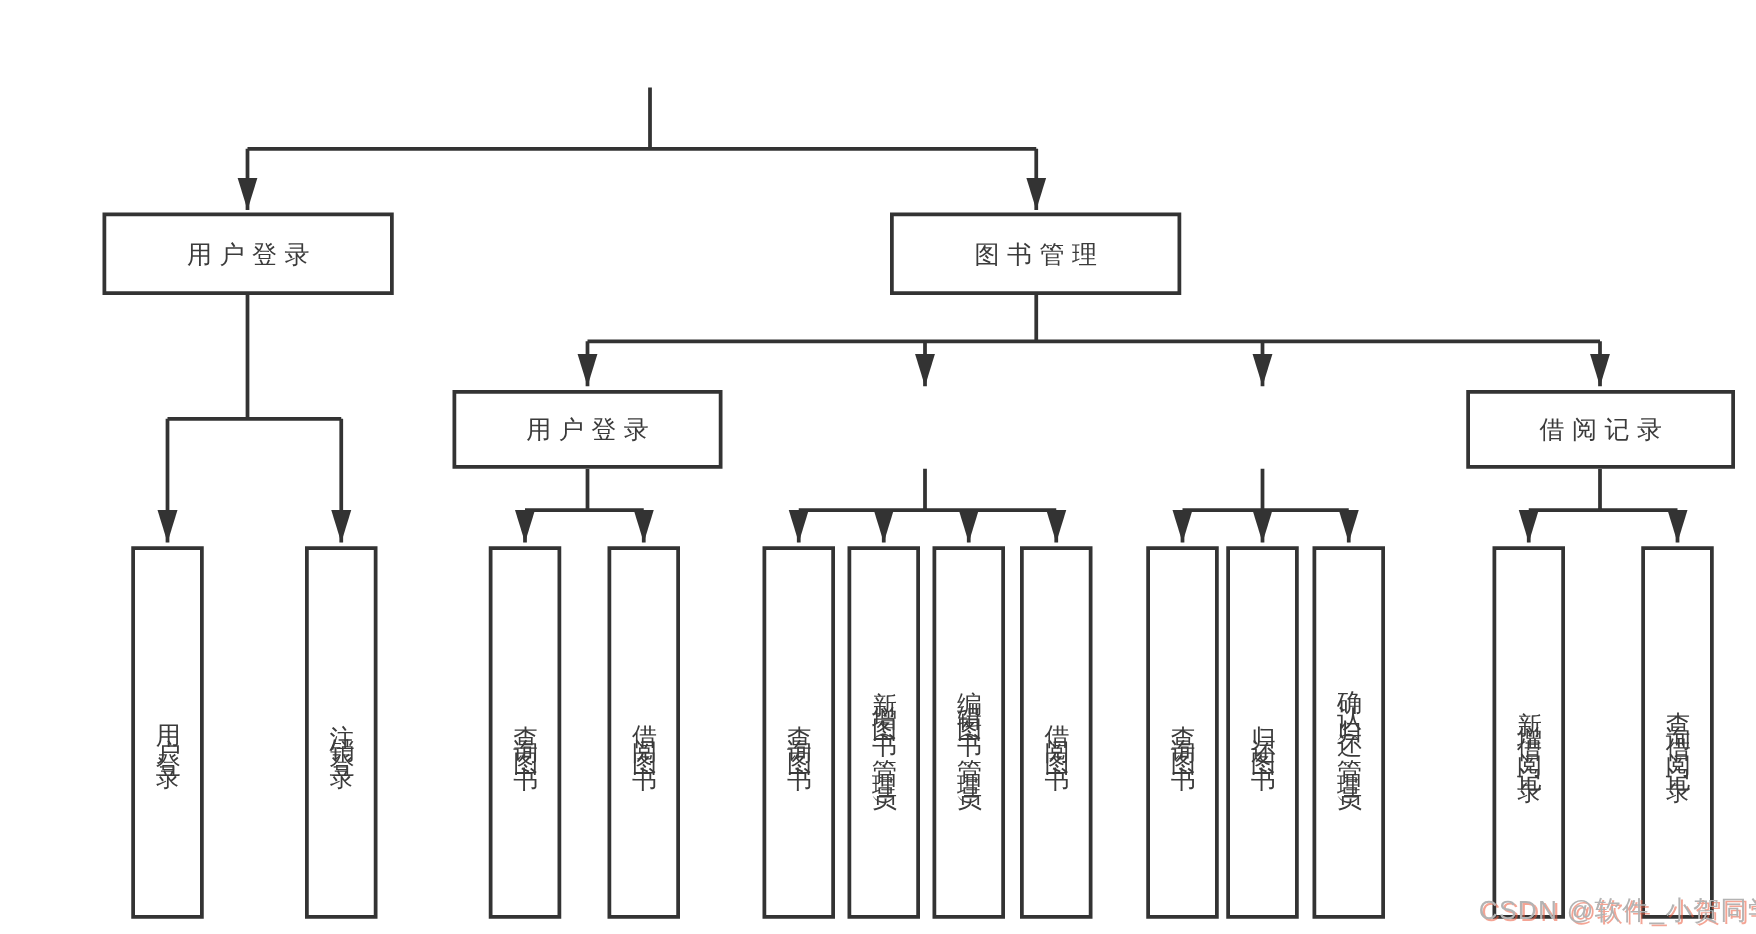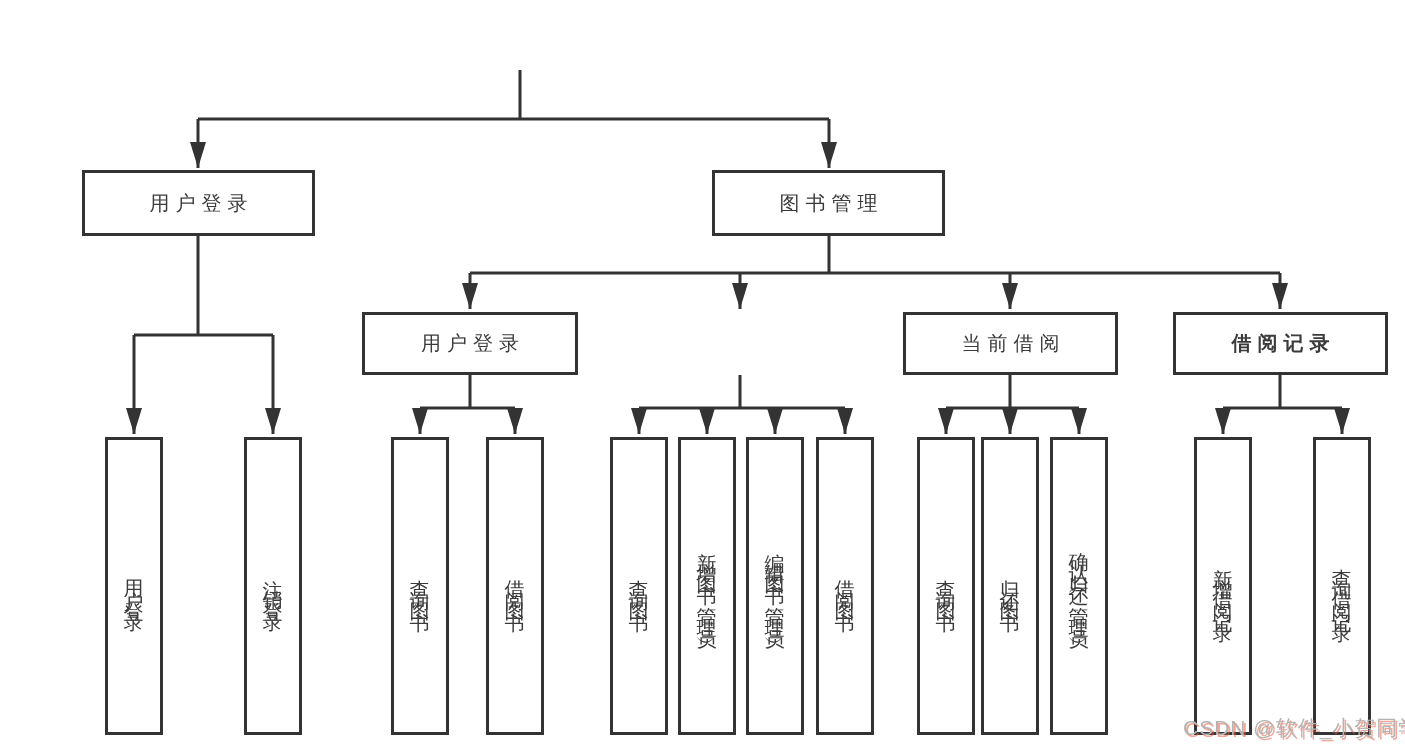--- a/index.html
+++ b/index.html
@@ -108,22 +108,21 @@
       <path d="M1223,408 L1223,434" marker-end="url(#ah)"></path>
       <path d="M1342,408 L1342,434" marker-end="url(#ah)"></path>
     </g>
   </svg>
 
 
   <div class="box h-box" style="left:82px; top:170px; width:233px; height:66px;">用户登录</div>
   <div class="box h-box" style="left:712px; top:170px; width:233px; height:66px;font-family:Liberation Mono, monospace;">图书管理</div>
 
   <div class="box h-box lvl3" style="left:362px; width:216px;">用户登录</div>
-  <div class="box h-box lvl3" style="left:903px;">当前借阅</div>
-  <div class="box h-box lvl3" style="left:1173px;font-weight:bold;">借阅记录</div>
+  <div class="box h-box lvl3" style="left:1173px;">借阅记录</div>
 
   <div class="box v-box leaf" style="left:105px;">用户登录</div>
   <div class="box v-box leaf" style="left:244px;">注销登录</div>
 
   <div class="box v-box leaf" style="left:391px;">查询图书</div>
   <div class="box v-box leaf" style="left:486px;">借阅图书</div>
 
   <div class="box v-box leaf" style="left:610px;">查询图书</div>
   <div class="box v-box leaf" style="left:678px;">新增图书（管理员）</div>
   <div class="box v-box leaf" style="left:746px;">编辑图书（管理员）</div>

